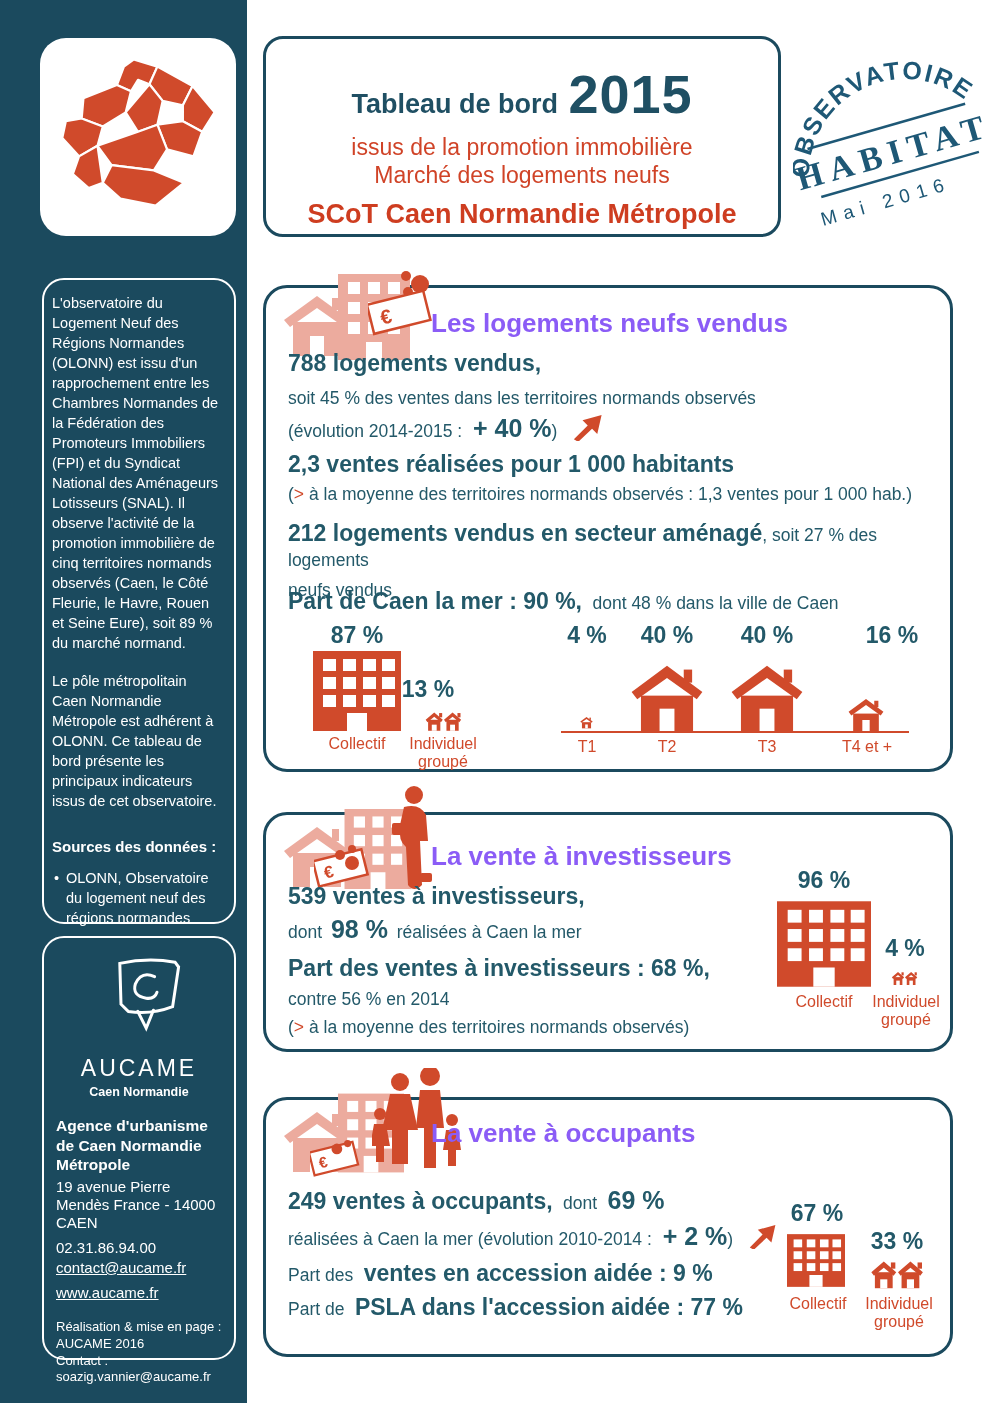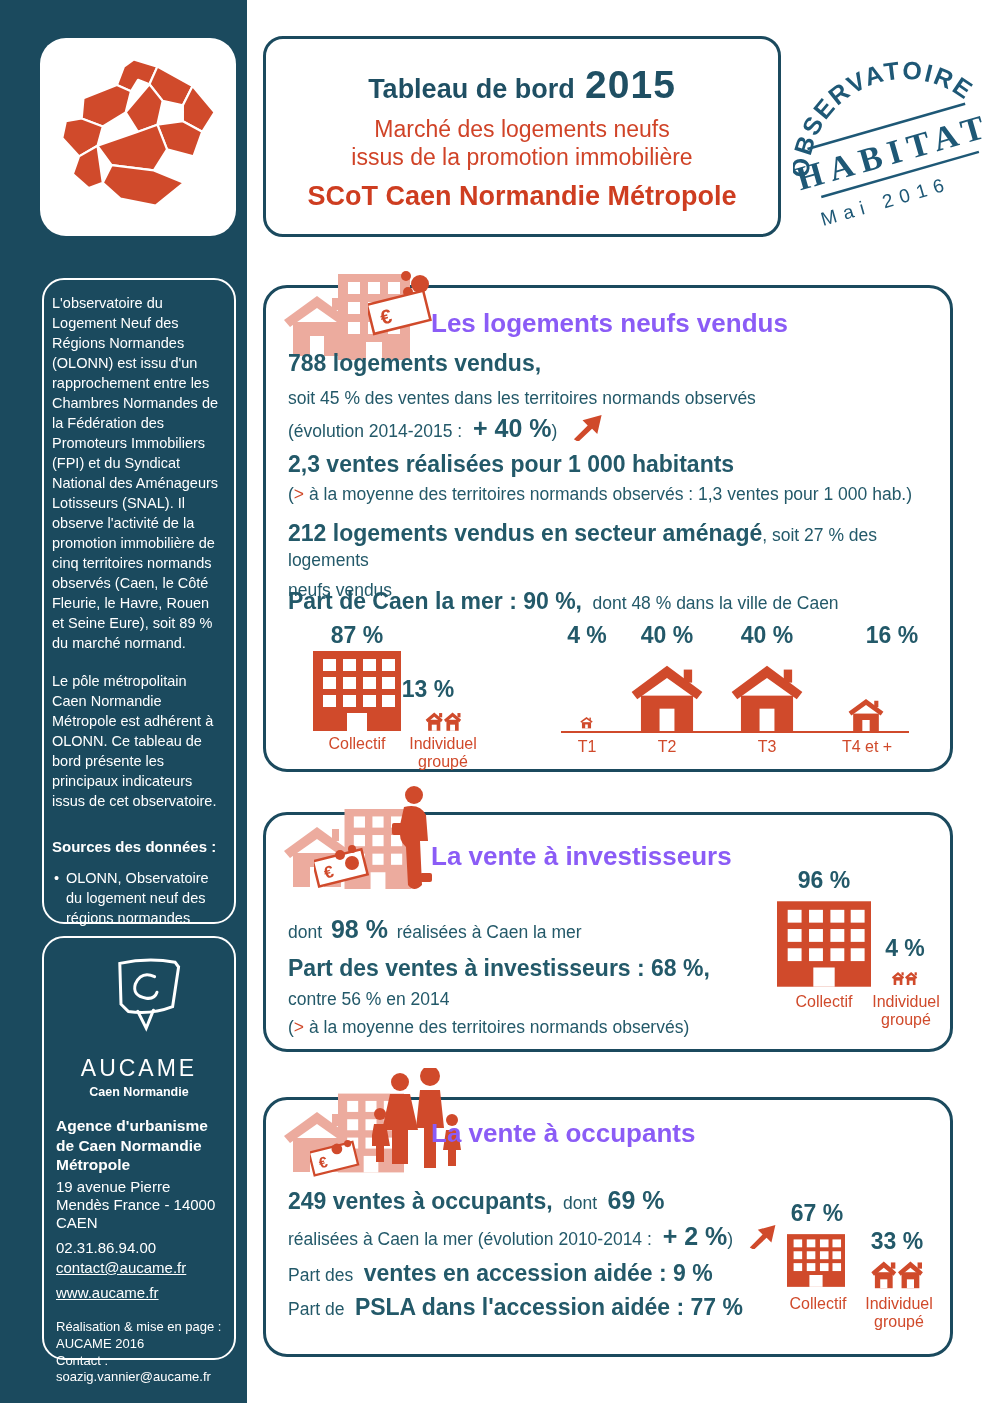--- a/index.html
+++ b/index.html
@@ -26,21 +26,21 @@
   .phone { font-size:15px; }
   .wlink { font-size:15px; text-decoration:underline; display:inline-block; color:#fff; }
   .web { margin-top:6px; margin-bottom:16px; }
   .credits div { font-size:13px; line-height:1.3; }
   .cr-gap { margin-top:14px; }
 
   
   .title-box { position:absolute; left:263px; top:36px; width:518px; height:201px; border:3px solid #1b4a5e; border-radius:20px; text-align:center; padding-top:24px; background:#fff; }
   .t-line1 { color:#1f4f63; }
   .t-main { font-size:27px; font-weight:bold;margin-top:28px; }
-  .t-year { font-size:39px; font-weight:bold; letter-spacing:1px; }
+  .t-year { font-size:54px; font-weight:bold; letter-spacing:1px; }
   .t-sub { color:#d04327; font-size:23px; line-height:1.22; margin-top:8px; }
   .t-scot { color:#ce3d20; font-size:27px; font-weight:bold; margin-top:10px; }
   .stamp { position:absolute; left:793px; top:30px; }
 
   
   .panel { position:absolute; left:263px; width:690px; border:3px solid #1b4a5e; border-radius:24px; background:#fff; }
   .p1 { top:285px; height:487px; }
   .p2 { top:812px; height:240px; }
   .p3 { top:1097px; height:260px; }
   .panel-title { position:absolute; left:165px; color:#8b5cf6; font-size:26px; font-weight:bold; }
@@ -117,22 +117,22 @@
       </div>
     </div>
   </div>
 
   <div class="title-box">
     <div class="t-line1">
       <span class="t-main">Tableau de bord</span>
       <span class="t-year mgl">2015</span>
     </div>
     <div class="t-sub">
+      <div>issus de la promotion immobilière</div>
       <div>Marché des logements neufs</div>
-      <div>issus de la promotion immobilière</div>
     </div>
     <div class="t-scot">SCoT Caen Normandie Métropole</div>
   </div>
 
   <svg class="stamp" width="196" height="210" viewBox="0 0 196 210">
     <defs>
         <path id="arcpath" d="M 16 148 A 96 96 0 0 1 186 84" fill="none"></path>
       </defs>
     <text font-family="Liberation Sans, sans-serif" font-size="25" font-weight="bold" fill="#1e5876" letter-spacing="2">
       <textPath href="#arcpath">OBSERVATOIRE</textPath>
@@ -312,20 +312,21 @@
         <g fill="#d04a2b">
           <circle cx="24" cy="10" r="9"></circle>
           <path d="M14 22 Q30 18 36 30 L38 56 L30 56 L32 100 Q24 108 18 100 L16 62 Q8 56 10 40 Z"></path>
           <rect x="2" y="38" width="14" height="12" rx="2"></rect>
           <rect x="30" y="88" width="12" height="9" rx="2"></rect>
         </g>
       </svg>
     </div>
     <div class="panel-title" style="top:26px">La vente à investisseurs</div>
 
+    <div class="txt big" style="left:22px; top:68px">539 ventes à investisseurs,</div>
     <div class="txt reg" style="left:22px; top:100px">
       <span>dont</span>
       <span class="bigger" style="margin:0 4px">98 %</span>
       <span>réalisées à Caen la mer</span>
     </div>
     <div class="txt big" style="left:22px; top:140px">Part des ventes à investisseurs : 68 %,</div>
     <div class="txt reg" style="left:22px; top:174px">contre 56 % en 2014</div>
     <div class="txt reg" style="left:22px; top:202px">
       <span>(</span><span class="gt">&gt;</span>
       <span>à la moyenne des territoires normands observés)</span>

